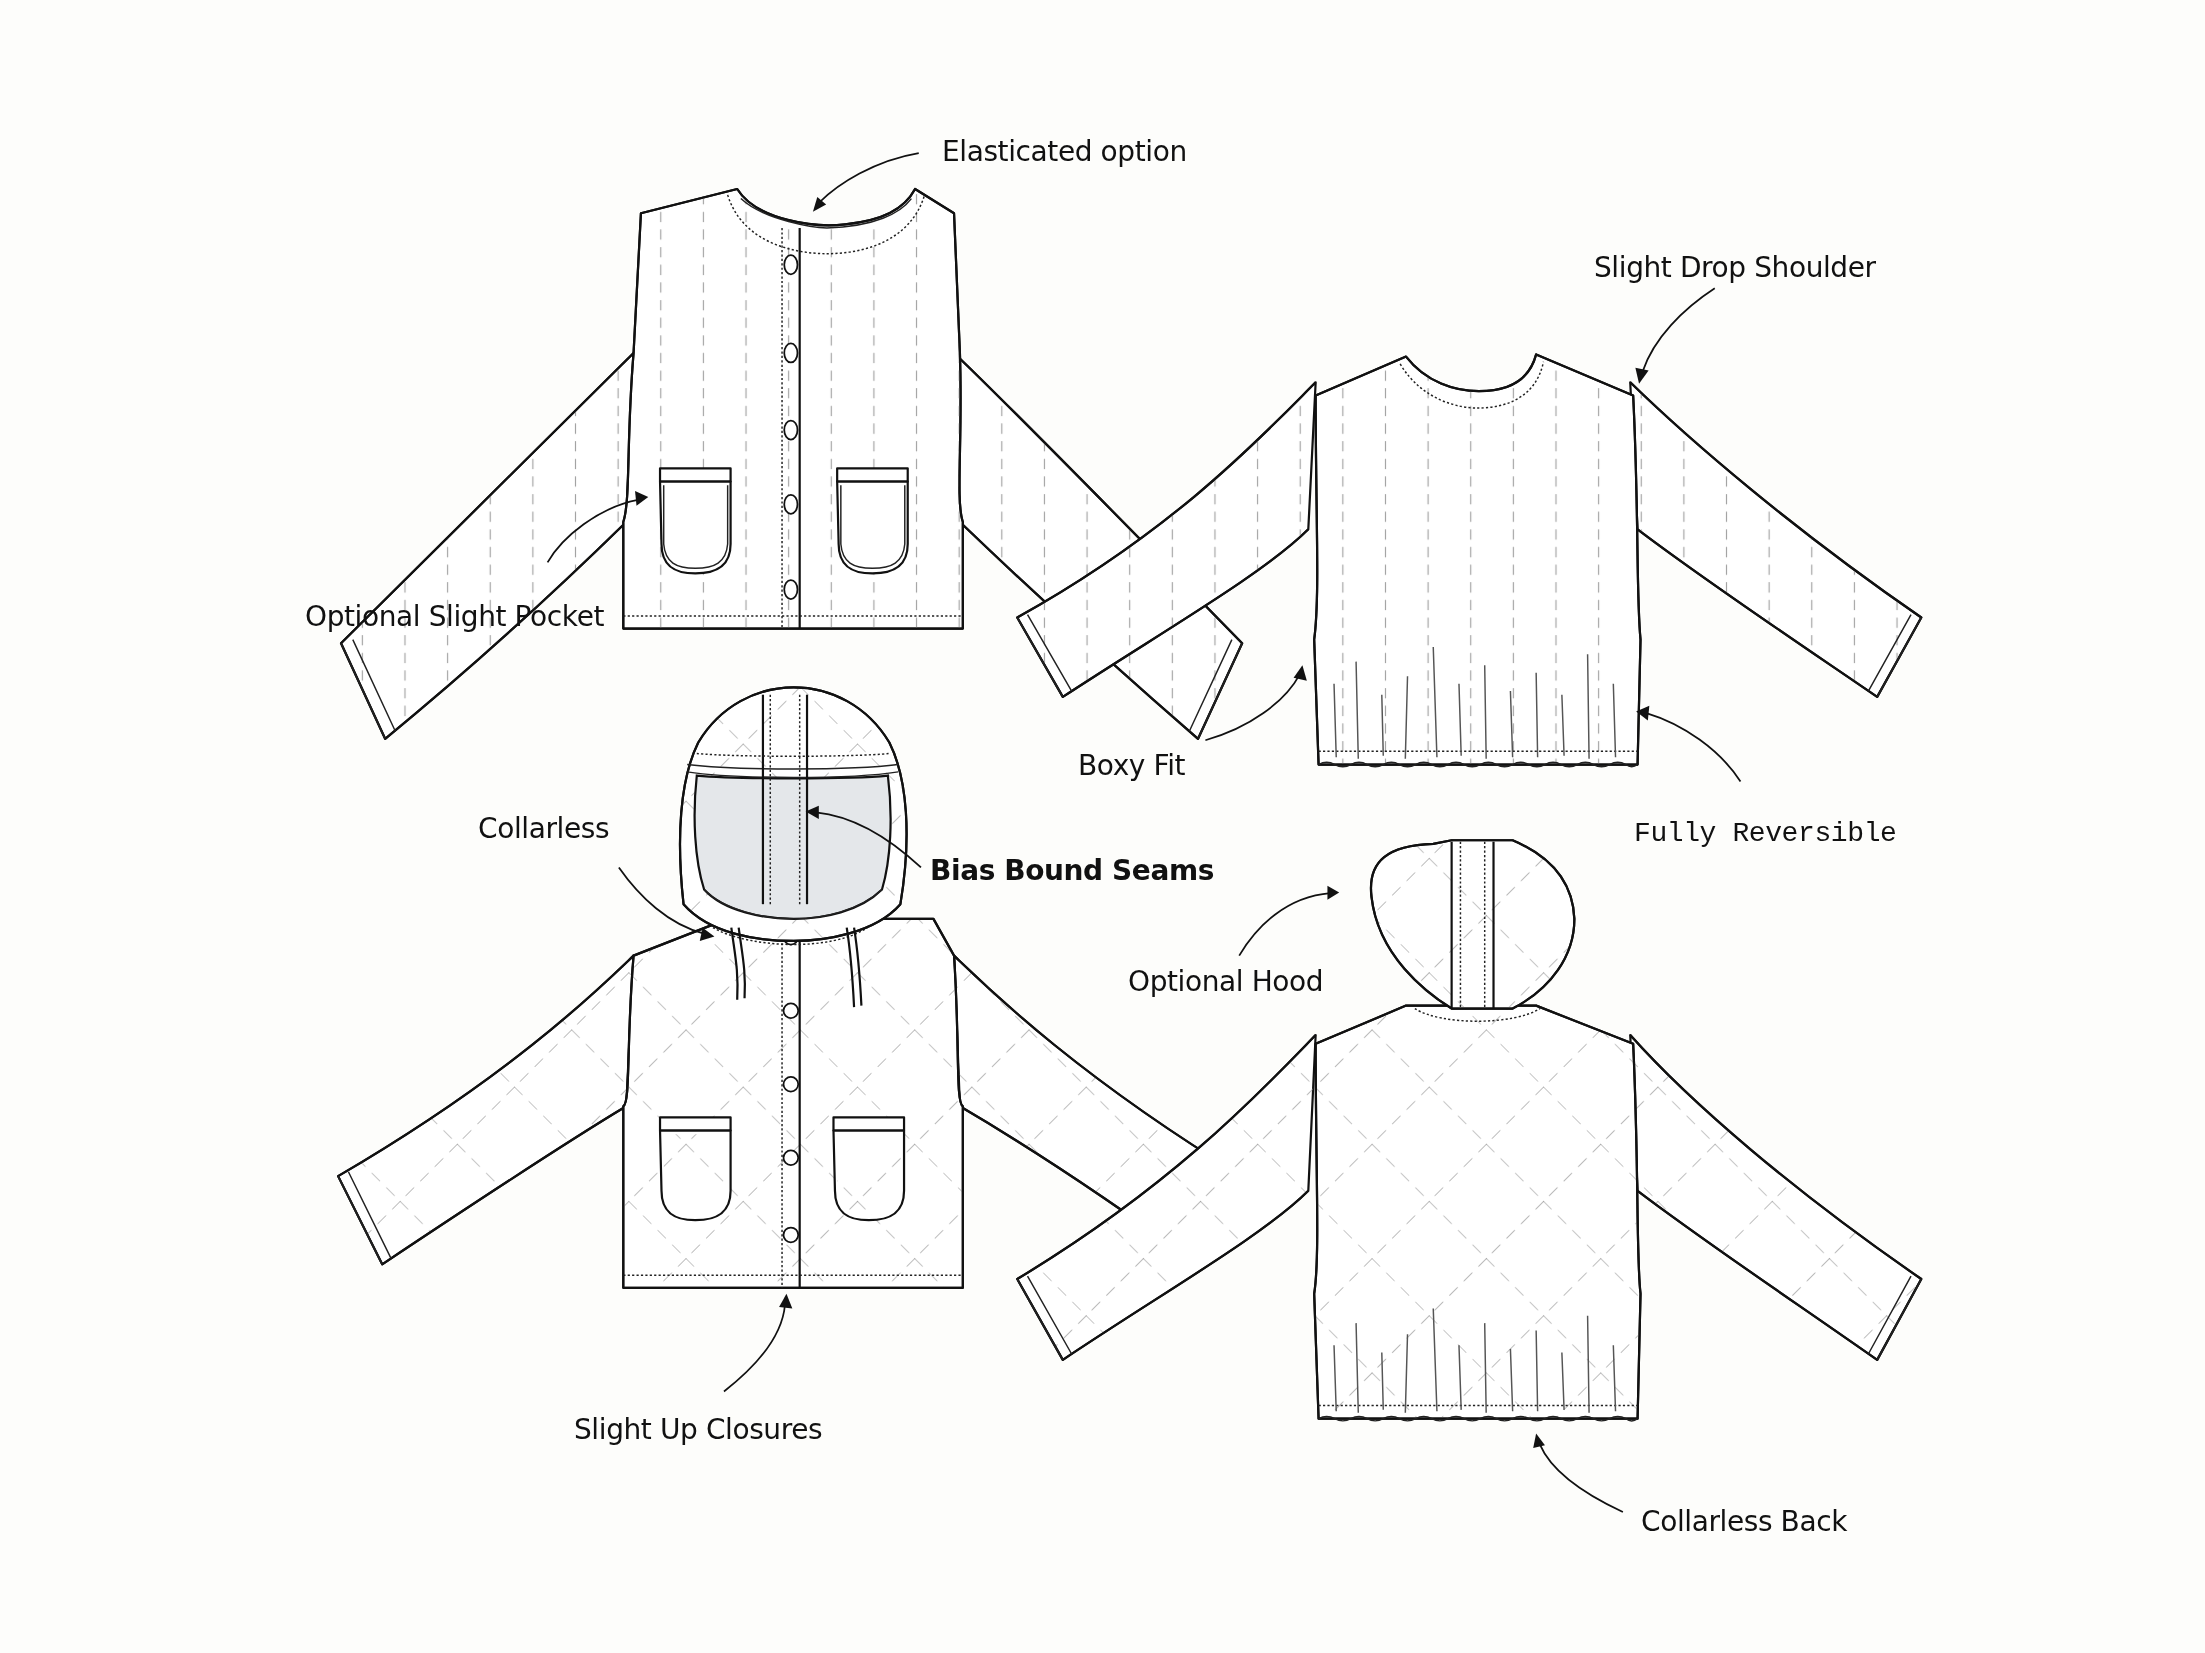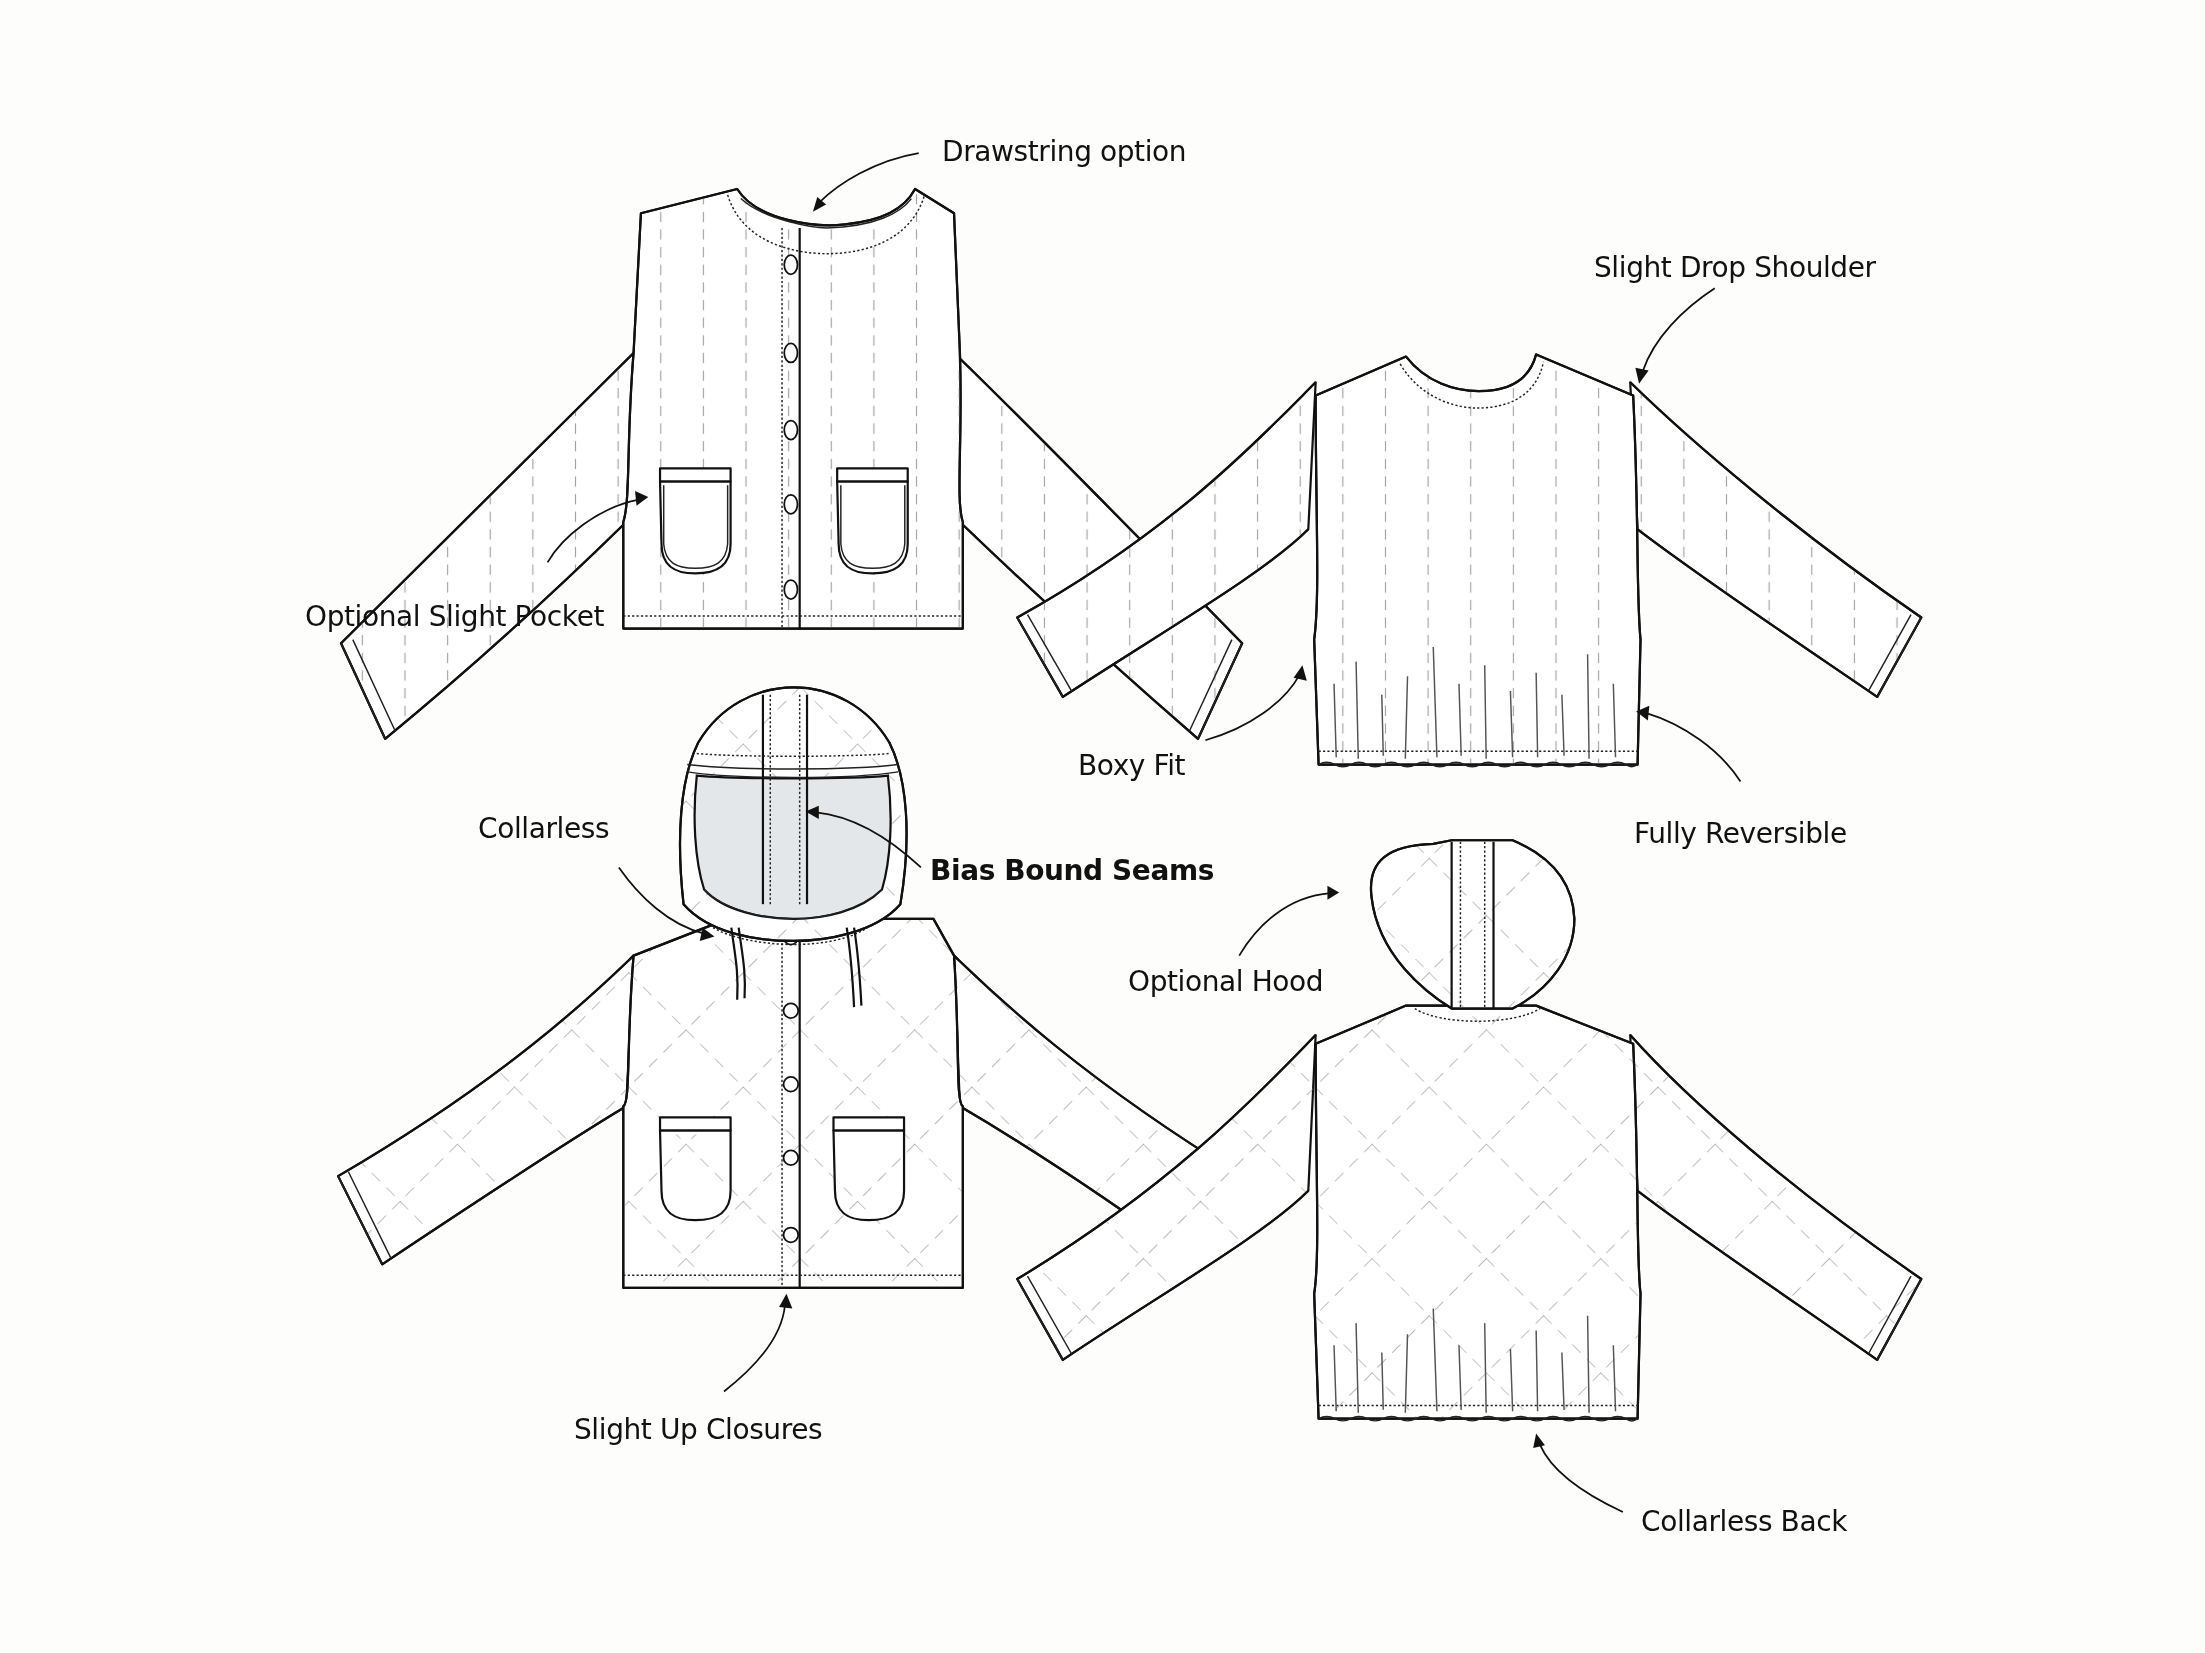--- a/index.html
+++ b/index.html
@@ -212,23 +212,23 @@
     <polygon class="arrowhead" points="1822,1214 1806,1205 1806,1224"></polygon>
 
     <path class="arrow" d="M985,1893 C1040,1850 1065,1810 1068,1775"></path>
     <polygon class="arrowhead" points="1070,1760 1060,1778 1078,1780"></polygon>
 
     <path class="arrow" d="M2208,2057 C2150,2030 2110,2000 2095,1965"></path>
     <polygon class="arrowhead" points="2090,1950 2086,1970 2102,1966"></polygon>
   </g>
 </svg>
 
-<div class="label" style="left:942px; top:138px;">Drawstring option</div>
+<div class="label" style="left:942px; top:138px;">Elasticated option</div>
 <div class="label" style="left:1594px; top:254px;">Slight Drop Shoulder</div>
 <div class="label" style="left:305px; top:603px;">Optional Slight Pocket</div>
 <div class="label" style="left:1078px; top:752px;">Boxy Fit</div>
-<div class="label" style="left:1634px; top:820px;">Fully Reversible</div>
+<div class="label" style="left:1634px; top:820px;font-family:Liberation Mono, monospace;">Fully Reversible</div>
 <div class="label" style="left:478px; top:815px;">Collarless</div>
 <div class="label" style="left:930px; top:857px;font-weight:bold;">Bias Bound Seams</div>
 <div class="label" style="left:1128px; top:968px;text-align:right;">Optional Hood</div>
 <div class="label" style="left:574px; top:1416px;">Slight Up Closures</div>
 <div class="label" style="left:1641px; top:1508px;">Collarless Back</div>
 
 
 </body></html>

